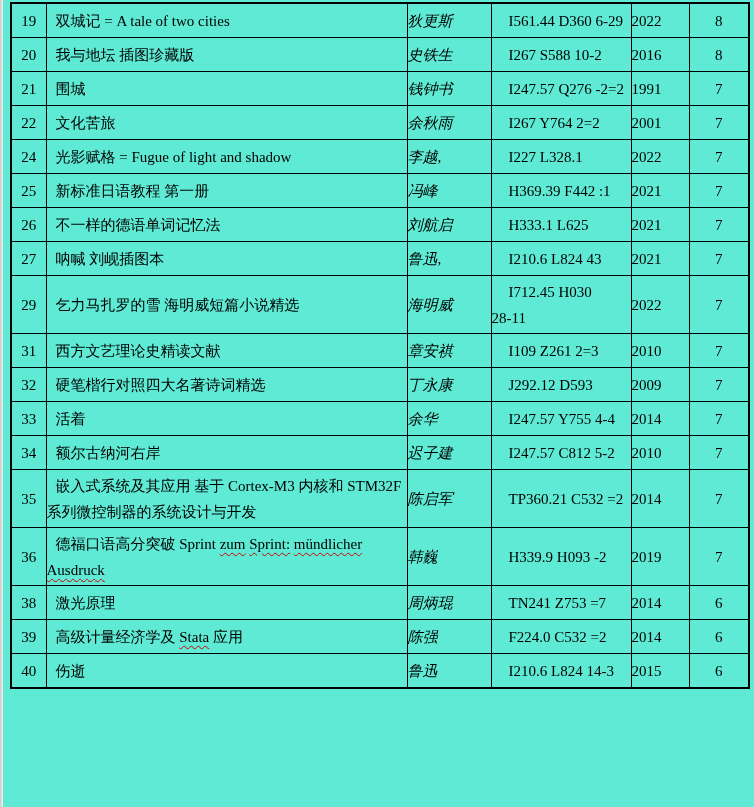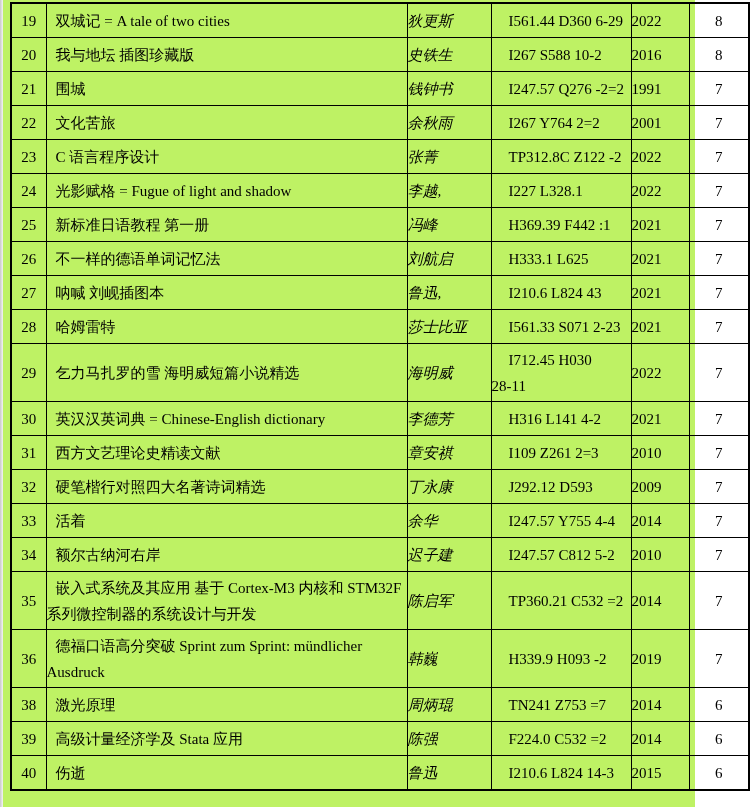--- a/index.html
+++ b/index.html
@@ -9,23 +9,23 @@
   }
   body {
     width: 754px;
     height: 807px;
     font-family: "Liberation Serif", "DejaVu Serif", serif;
     color: #000000;
     overflow: hidden;
   }
   .page {
     position: relative;
-    width: 695px;
+    width: 754px;
     height: 807px;
-    background: #bef264;
+    background: #5eead4;
   }
   .left-edge {
     position: absolute;
     left: 0; top: 0;
     width: 3px; height: 807px;
     background: linear-gradient(to right, #c9c9c9, #f4f4f4);
   }
   table.books {
     position: absolute;
     left: 10px;
@@ -45,20 +45,21 @@
   }
   tr.single td { height: 33px; }
   tr.tall td   { height: 57px; }
   .c-no    { text-align: center; }
   .c-title { padding-left: 3px; text-indent: 9px; }
   .c-author{ padding-left: 13px; font-style: italic; }
   .c-call  { padding-left: 2px; text-indent: 17px; white-space: pre-line; }
   .c-year  { }
   .c-count { text-align: center; }
   .wavy {
+    text-decoration: underline;
     text-decoration-style: wavy;
     text-decoration-color: #cc0000;
     text-decoration-thickness: 1px;
     text-underline-offset: 3px;
   }
 </style>
 </head>
 <body>
 
 <div class="page">
@@ -99,28 +100,20 @@
   </tr>
         <tr class="book-row single">
     <td class="c-no">22</td>
     <td class="c-title"><span>文化苦旅</span></td>
     <td class="c-author">余秋雨</td>
     <td class="c-call">I267 Y764 2=2</td>
     <td class="c-year">2001</td>
     <td class="c-count">7</td>
   </tr>
         <tr class="book-row single">
-    <td class="c-no">23</td>
-    <td class="c-title"><span>C 语言程序设计</span></td>
-    <td class="c-author">张菁</td>
-    <td class="c-call">TP312.8C Z122 -2</td>
-    <td class="c-year">2022</td>
-    <td class="c-count">7</td>
-  </tr>
-        <tr class="book-row single">
     <td class="c-no">24</td>
     <td class="c-title"><span>光影赋格 = Fugue of light and shadow</span></td>
     <td class="c-author">李越,</td>
     <td class="c-call">I227 L328.1</td>
     <td class="c-year">2022</td>
     <td class="c-count">7</td>
   </tr>
         <tr class="book-row single">
     <td class="c-no">25</td>
     <td class="c-title"><span>新标准日语教程 第一册</span></td>
@@ -135,49 +128,33 @@
     <td class="c-author">刘航启</td>
     <td class="c-call">H333.1 L625</td>
     <td class="c-year">2021</td>
     <td class="c-count">7</td>
   </tr>
         <tr class="book-row single">
     <td class="c-no">27</td>
     <td class="c-title"><span>呐喊 刘岘插图本</span></td>
     <td class="c-author">鲁迅,</td>
     <td class="c-call">I210.6 L824 43</td>
-    <td class="c-year">2021</td>
-    <td class="c-count">7</td>
-  </tr>
-        <tr class="book-row single">
-    <td class="c-no">28</td>
-    <td class="c-title"><span>哈姆雷特</span></td>
-    <td class="c-author">莎士比亚</td>
-    <td class="c-call">I561.33 S071 2-23</td>
     <td class="c-year">2021</td>
     <td class="c-count">7</td>
   </tr>
         <tr class="book-row tall">
     <td class="c-no">29</td>
     <td class="c-title"><span>乞力马扎罗的雪 海明威短篇小说精选</span></td>
     <td class="c-author">海明威</td>
     <td class="c-call">I712.45 H030
 28-11</td>
     <td class="c-year">2022</td>
     <td class="c-count">7</td>
   </tr>
         <tr class="book-row single">
-    <td class="c-no">30</td>
-    <td class="c-title"><span>英汉汉英词典 = Chinese-English dictionary</span></td>
-    <td class="c-author">李德芳</td>
-    <td class="c-call">H316 L141 4-2</td>
-    <td class="c-year">2021</td>
-    <td class="c-count">7</td>
-  </tr>
-        <tr class="book-row single">
     <td class="c-no">31</td>
     <td class="c-title"><span>西方文艺理论史精读文献</span></td>
     <td class="c-author">章安祺</td>
     <td class="c-call">I109 Z261 2=3</td>
     <td class="c-year">2010</td>
     <td class="c-count">7</td>
   </tr>
         <tr class="book-row single">
     <td class="c-no">32</td>
     <td class="c-title"><span>硬笔楷行对照四大名著诗词精选</span></td>

